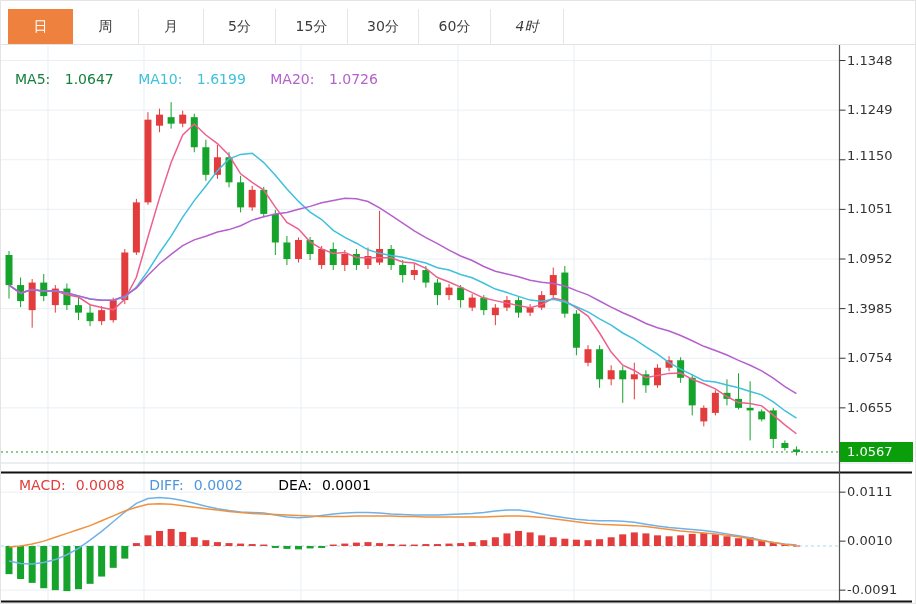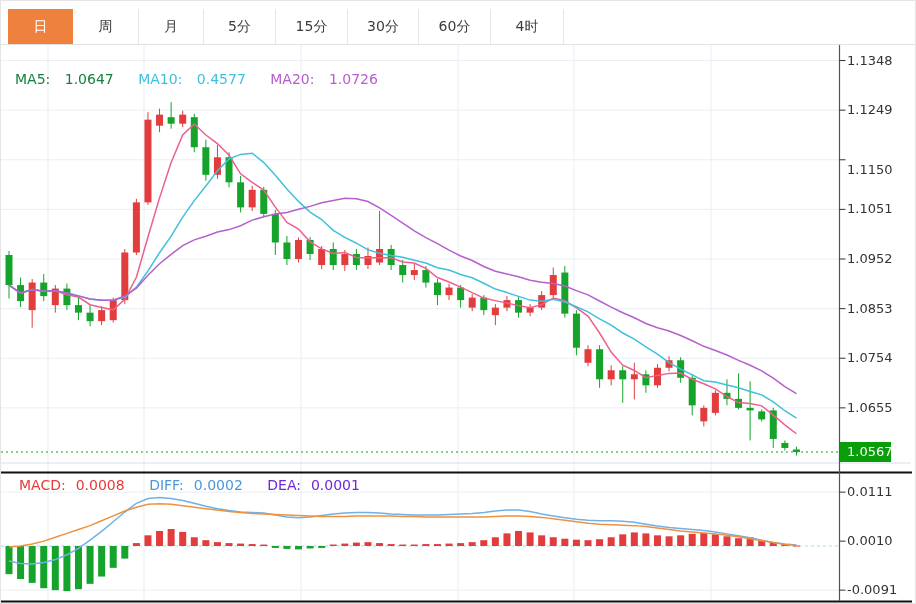--- a/index.html
+++ b/index.html
@@ -12,36 +12,36 @@
   .tab{height:35px;display:flex;align-items:center;justify-content:center;font-size:14px;color:#3c3c3c;
        border-right:1px solid #e6e6e6;box-sizing:border-box;cursor:pointer;background:#fff;}
   .tab.active{color:#fff;border-right:none;}
   
   .chartwrap{position:absolute;left:0;top:44px;width:916px;height:560px;}
   svg{position:absolute;left:0;top:0;}
   .legend{position:absolute;font-size:14px;white-space:nowrap;pointer-events:none;}
   .legend span{margin-right:10px;}
   .lbl{color:#333;}
   .ylab{position:absolute;left:846px;font-size:13px;color:#333;pointer-events:none;}
-  .pricetag{position:absolute;left:839px;width:51px;height:20px;line-height:20px;color:#fff;
+  .pricetag{position:absolute;left:839px;width:73px;height:20px;line-height:20px;color:#fff;
             font-size:13px;padding-left:7px;box-sizing:border-box;}
 </style>
 </head>
 <body>
 
 <div class="app">
   <div class="tabbar" id="tabbar">
       <div class="tab active" style="width: 65px; background: rgb(239, 129, 62);">日</div>
       <div class="tab" style="width: 66px;">周</div>
       <div class="tab" style="width: 65px;">月</div>
       <div class="tab" style="width: 72px;">5分</div>
       <div class="tab" style="width: 72px;">15分</div>
       <div class="tab" style="width: 71px;">30分</div>
       <div class="tab" style="width: 72px;">60分</div>
-      <div class="tab" style="width: 73px;">4时</div>
+      <div class="tab" style="width: 73px; font-style: italic;">4时</div>
     </div>
 
   <div class="chartwrap">
     <svg id="chart-svg" width="916" height="560" viewBox="0 44 916 560">
         <g>
           <line x1="47" y1="44" x2="47" y2="600" stroke="#e9eff5" stroke-width="1"></line>
           <line x1="143" y1="44" x2="143" y2="600" stroke="#e9eff5" stroke-width="1"></line>
           <line x1="300" y1="44" x2="300" y2="600" stroke="#e9eff5" stroke-width="1"></line>
           <line x1="457" y1="44" x2="457" y2="600" stroke="#e9eff5" stroke-width="1"></line>
           <line x1="573" y1="44" x2="573" y2="600" stroke="#e9eff5" stroke-width="1"></line>
@@ -307,37 +307,37 @@
           <line x1="838.5" y1="450.9734939759037" x2="844.5" y2="450.9734939759037" stroke="#333" stroke-width="1"></line>
           <line x1="838.5" y1="491.1539" x2="844.5" y2="491.1539" stroke="#333" stroke-width="1"></line>
           <line x1="838.5" y1="540.149" x2="844.5" y2="540.149" stroke="#333" stroke-width="1"></line>
           <line x1="838.5" y1="589.1441" x2="844.5" y2="589.1441" stroke="#333" stroke-width="1"></line>
         </g>
       </svg>
 
 
     <div class="legend" style="left:14px;top:26px;">
       <span class="c-ma5" style="color: #15803d;"><span>MA5:</span> <span>1.0647</span></span>
-      <span class="c-ma10" style="color: rgb(63, 192, 220);"><span>MA10:</span> <span>0.4577</span></span>
+      <span class="c-ma10" style="color: rgb(63, 192, 220);"><span>MA10:</span> <span>1.6199</span></span>
       <span class="c-ma20" style="color: rgb(181, 96, 204);"><span>MA20:</span> <span>1.0726</span></span>
     </div>
 
     <div class="legend" style="left:18px;top:432px;">
       <span class="c-macd" style="color: rgb(227, 60, 60);"><span>MACD:</span><span>0.0008</span></span>
       <span class="c-diff" style="color: rgb(77, 150, 220);"><span>DIFF:</span><span>0.0002</span></span>
-      <span class="c-dea" style="color: #6d28d9;"><span>DEA:</span><span>0.0001</span></span>
+      <span class="c-dea" style="color: #000000; margin-left: 11px;"><span>DEA:</span><span>0.0001</span></span>
     </div>
 
     <div id="ylabels">
         <div class="ylab" style="top: 7.53253px;">1.1348</div>
         <div class="ylab" style="top: 57.1518px; text-align: right;">1.1249</div>
-        <div class="ylab" style="top: 117px;">1.1150</div>
+        <div class="ylab" style="top: 103px;">1.1150</div>
         <div class="ylab" style="top: 156.39px; text-align: right;">1.1051</div>
         <div class="ylab" style="top: 206.01px;">1.0952</div>
-        <div class="ylab" style="top: 255.629px;">1.0853</div>
+        <div class="ylab" style="top: 255.629px;">1.3985</div>
         <div class="ylab" style="top: 305.248px;">1.0754</div>
         <div class="ylab" style="top: 354.867px;">1.0655</div>
       </div>
     <div id="mlabels">
         <div class="ylab" style="top: 439.154px;">0.0111</div>
         <div class="ylab" style="top: 488.149px;">0.0010</div>
         <div class="ylab" style="top: 537.144px; text-align: right;">-0.0091</div>
       </div>
 
     <div class="pricetag" id="pricetag" style="background: rgb(10, 158, 10); top: 396.973px;">1.0567</div>

